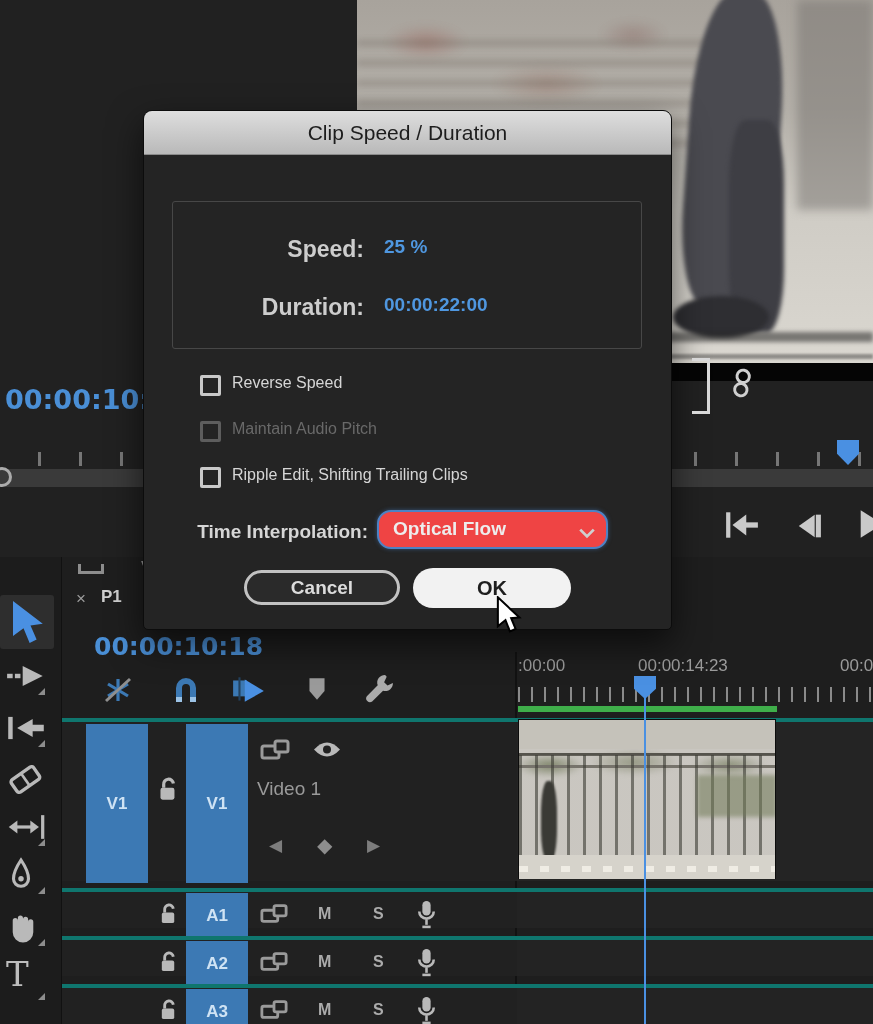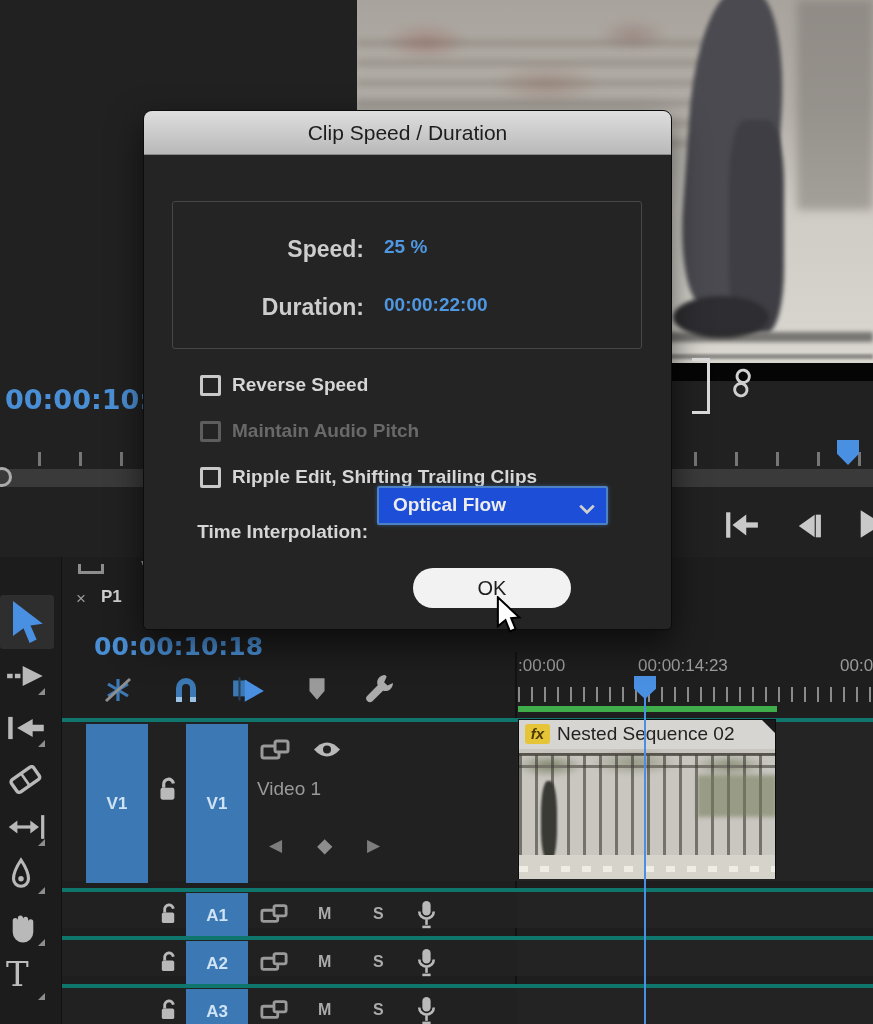--- a/index.html
+++ b/index.html
@@ -120,33 +120,33 @@
   #dlg-groupbox{position:absolute;left:28px;top:90px;width:470px;height:148px;border:1px solid #474747;border-radius:3px;}
   .dlg-fieldrow{position:absolute;left:0;width:100%;height:24px;}
   .dlg-lbl{position:absolute;right:307px;color:#cdcdcd;font-size:23px;font-weight:700;white-space:nowrap;}
   .dlg-val{position:absolute;left:240px;color:#4f97e0;font-size:19px;font-weight:700;white-space:nowrap;}
   #row-speed{top:125px;}#row-duration{top:183px;}
   #gang-bracket{left:548px;top:247px;width:18px;height:56px;border:3px solid #d8d8d8;border-left:none;}
   #gang-link{left:589px;top:254px;width:18px;height:36px;transform:rotate(10deg);}
   .cbx-row{position:absolute;left:56px;height:26px;}
   #cbx-row-0{top:263px;}#cbx-row-1{top:309px;}#cbx-row-2{top:355px;}
   .cbx-box{position:absolute;left:0;top:1px;width:21px;height:21px;border:3px solid #c9c9c9;border-radius:2px;background:#242424;}
-  .cbx-lbl{position:absolute;left:32px;top:0;color:#d6d6d6;font-size:19px;font-weight:700;white-space:nowrap;}
+  .cbx-lbl{position:absolute;left:32px;top:0;color:#d6d6d6;font-size:16px;font-weight:400;white-space:nowrap;}
   .cbx-disabled .cbx-box{border-color:#5d5d5d;}
   .cbx-disabled .cbx-lbl{color:#696969;}
   #ti-label{position:absolute;left:0;top:410px;width:224px;text-align:right;color:#d6d6d6;font-size:19px;font-weight:700;}
-  #ti-select{position:absolute;left:233px;top:375px;width:231px;height:39px;background:#1d4ed8;
-    border:2px solid #4d82c4;border-radius:2px;box-shadow:0 0 4px rgba(70,130,200,.5);}
+  #ti-select{position:absolute;left:233px;top:399px;width:231px;height:39px;background:#ef4444;
+    border:2px solid #4d82c4;border-radius:14px;box-shadow:0 0 4px rgba(70,130,200,.5);}
   #ti-value{position:absolute;left:14px;top:6px;color:#ededed;font-size:19px;font-weight:700;}
   #ti-chevron{position:absolute;right:10px;top:13px;width:18px;height:12px;}
   #btn-cancel{position:absolute;left:100px;top:459px;width:156px;height:35px;border-radius:18px;
     background:#2a2a2a;border:3px solid #c2c2c2;color:#dcdcdc;font-size:19px;font-weight:700;
     text-align:center;line-height:30px;}
   #btn-ok{position:absolute;left:269px;top:457px;width:158px;height:40px;border-radius:20px;
-    background:#f2f2f2;color:#1e1e1e;font-size:20px;font-weight:400;text-align:center;line-height:40px;}
+    background:#f2f2f2;color:#1e1e1e;font-size:20px;font-weight:700;text-align:center;line-height:40px;}
   #cursor{left:492px;top:596px;width:32px;height:38px;z-index:100;}
 </style>
 </head>
 <body>
 
 <div id="stage">
 
   <div id="monitor" class="abs">
     <div id="video" class="abs">
       <div class="abs vid-smudge"></div>
@@ -409,25 +409,20 @@
         <svg width="19" height="30" viewBox="0 0 18 29">
           <rect x="5" y="1" width="8" height="14" rx="4" fill="#b9b9b9"></rect>
           <path d="M2 11 a7 7 0 0 0 14 0" fill="none" stroke="#b9b9b9" stroke-width="2.5"></path>
           <line x1="9" y1="19" x2="9" y2="24" stroke="#b9b9b9" stroke-width="2.5"></line>
           <line x1="5" y1="26" x2="13" y2="26" stroke="#b9b9b9" stroke-width="2.5"></line>
         </svg>
       </span>
     </div>
 
     <div id="clip" class="abs">
-      <div id="clip-header">
-        <span id="fx-badge">fx</span>
-        <span id="clip-name">Nested Sequence 02</span>
-        <span id="clip-arrow"></span>
-      </div>
       <div id="clip-thumb">
         <div class="thumb-trees"></div>
         <div class="thumb-rails"></div>
         <div class="thumb-fence"></div>
         <div class="thumb-green"></div>
         <div class="thumb-fig"></div>
         <div class="thumb-walk"></div>
         <div class="thumb-dash"></div>
       </div>
     </div>
@@ -474,20 +469,21 @@
     <div id="ti-label">Time Interpolation:</div>
     <div id="ti-select">
       <span id="ti-value">Optical Flow</span>
       <span id="ti-chevron">
         <svg width="18" height="12" viewBox="0 0 16 10">
             <path d="M2 2 L8 8 L14 2" stroke="#d0d0d0" stroke-width="2.5" fill="none"></path>
           </svg>
       </span>
     </div>
 
+    <div id="btn-cancel">Cancel</div>
     <div id="btn-ok">OK</div>
   </div>
 
   <span id="cursor" class="abs">
     <svg width="32" height="38" viewBox="0 0 24 30">
       <path d="M4 1 L4 24 L10 19 L13.5 28 L18 26 L14.5 17.5 L21 17 Z" fill="#ffffff" stroke="#000" stroke-width="1.6"></path>
     </svg>
   </span>
 </div>
 

